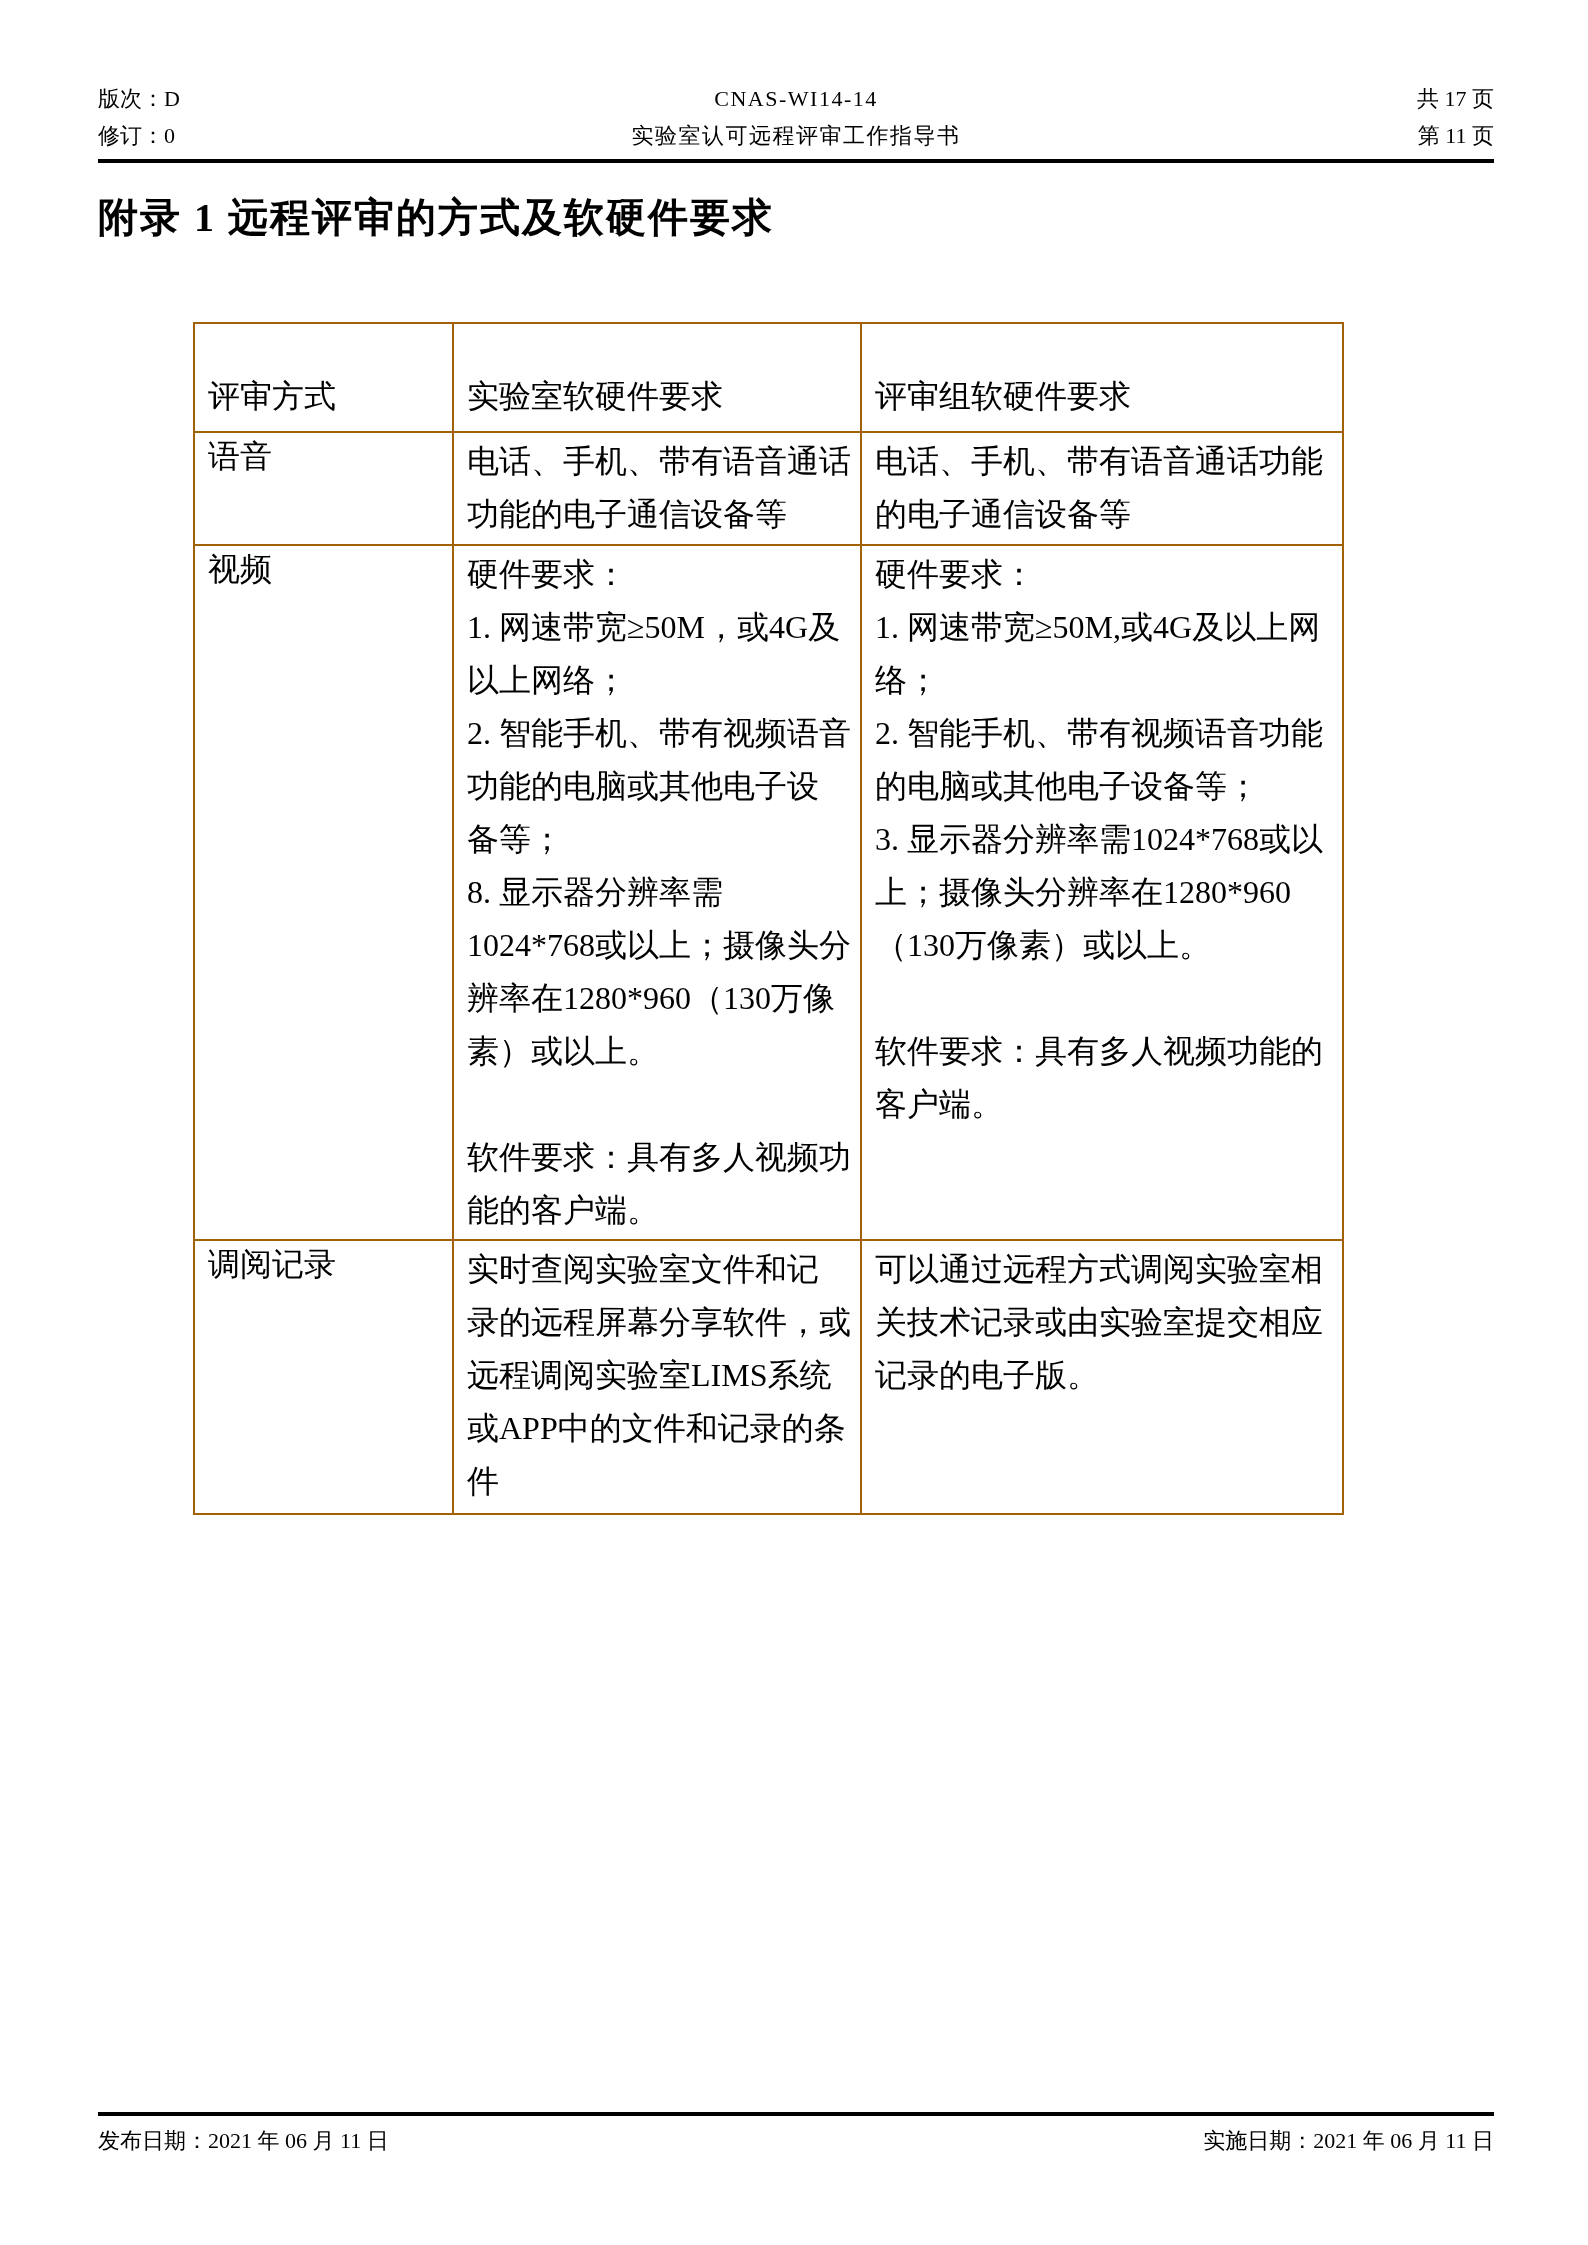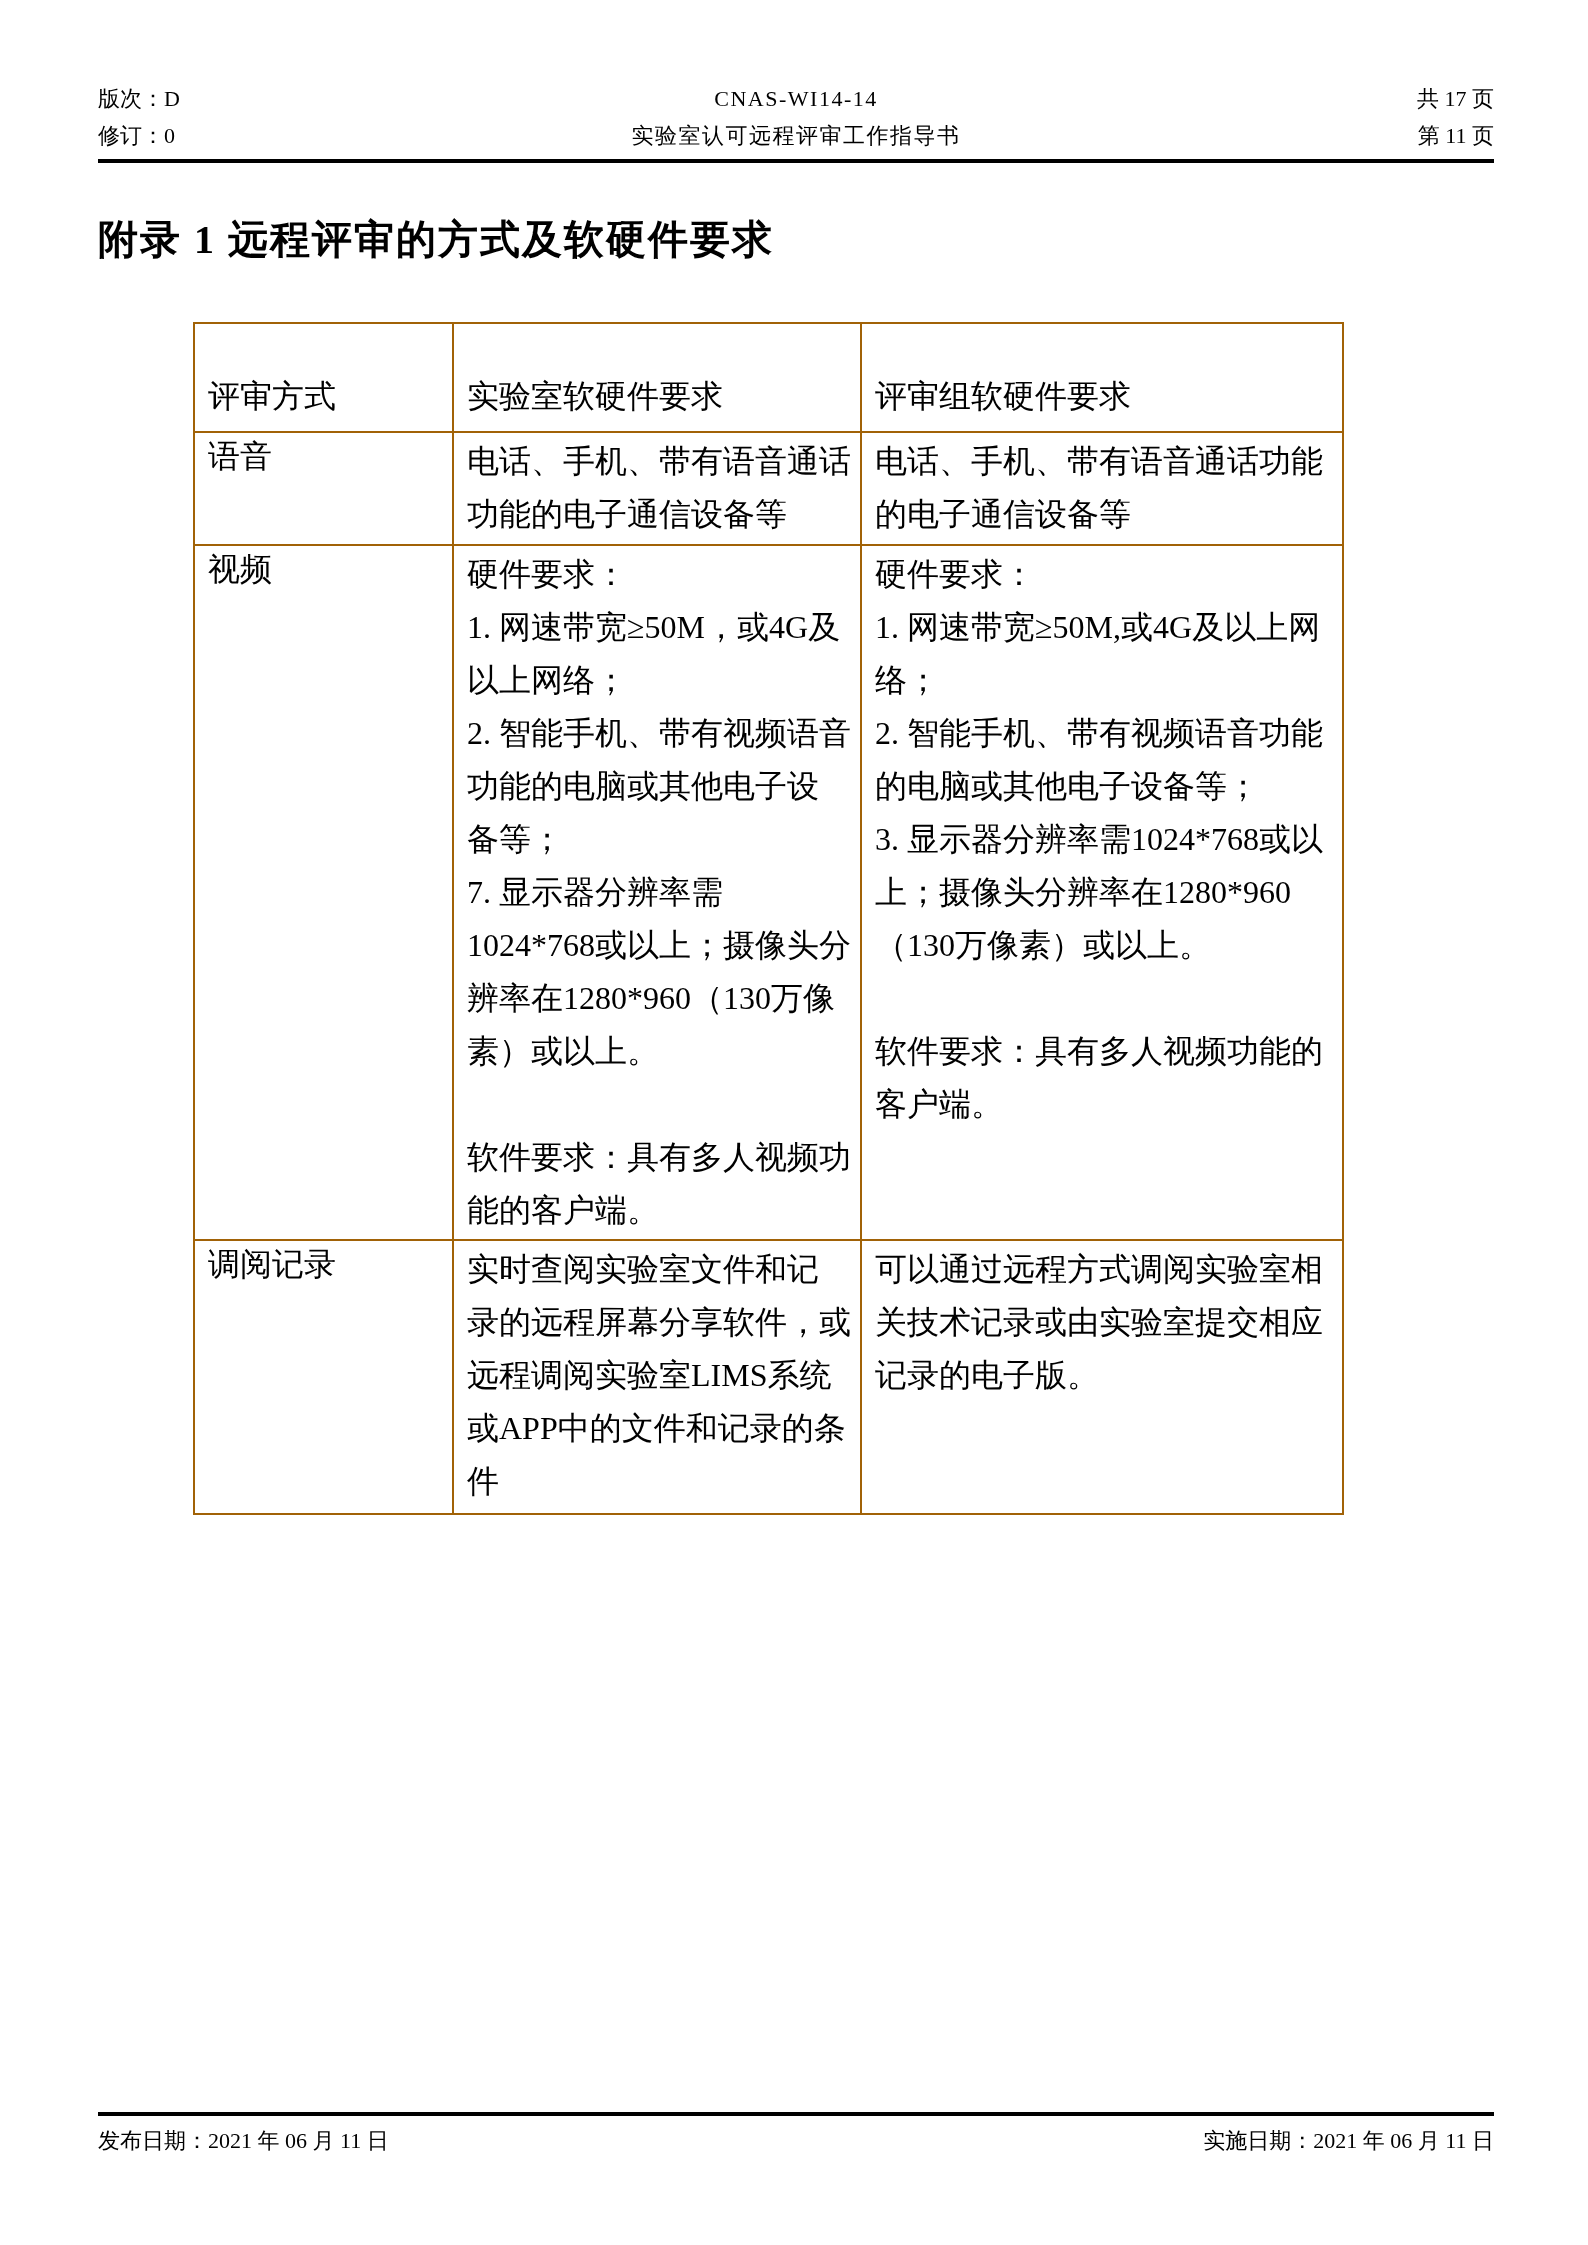--- a/index.html
+++ b/index.html
@@ -31,21 +31,21 @@
     width: 1396px;
     height: 4px;
     background: #000000;
   }
   .rule-top    { top: 159px; }
   .rule-bottom { top: 2112px; }
   
   .doc-title {
     position: absolute;
     left: 98px;
-    top: 212px;
+    top: 190px;
     margin: 0;
     font-size: 40px;
     font-weight: bold;
     letter-spacing: 2px;
   }
   
   table.req {
     position: absolute;
     left: 193px;
     top: 322px;
@@ -140,21 +140,21 @@
       </tr>
       <tr class="r-video">
         <td class="m-video">视频</td>
         <td>
             <div class="ln">硬件要求：</div>
             <div class="ln">1. 网速带宽≥50M，或4G及</div>
             <div class="ln">以上网络；</div>
             <div class="ln">2. 智能手机、带有视频语音</div>
             <div class="ln">功能的电脑或其他电子设</div>
             <div class="ln">备等；</div>
-            <div class="ln">7. 显示器分辨率需</div>
+            <div class="ln">8. 显示器分辨率需</div>
             <div class="ln">1024*768或以上；摄像头分</div>
             <div class="ln">辨率在1280*960（130万像</div>
             <div class="ln">素）或以上。</div>
             <div class="ln">&nbsp;</div>
             <div class="ln">软件要求：具有多人视频功</div>
             <div class="ln">能的客户端。</div>
           </td>
         <td>
             <div class="ln">硬件要求：</div>
             <div class="ln">1. 网速带宽≥50M,或4G及以上网</div>

